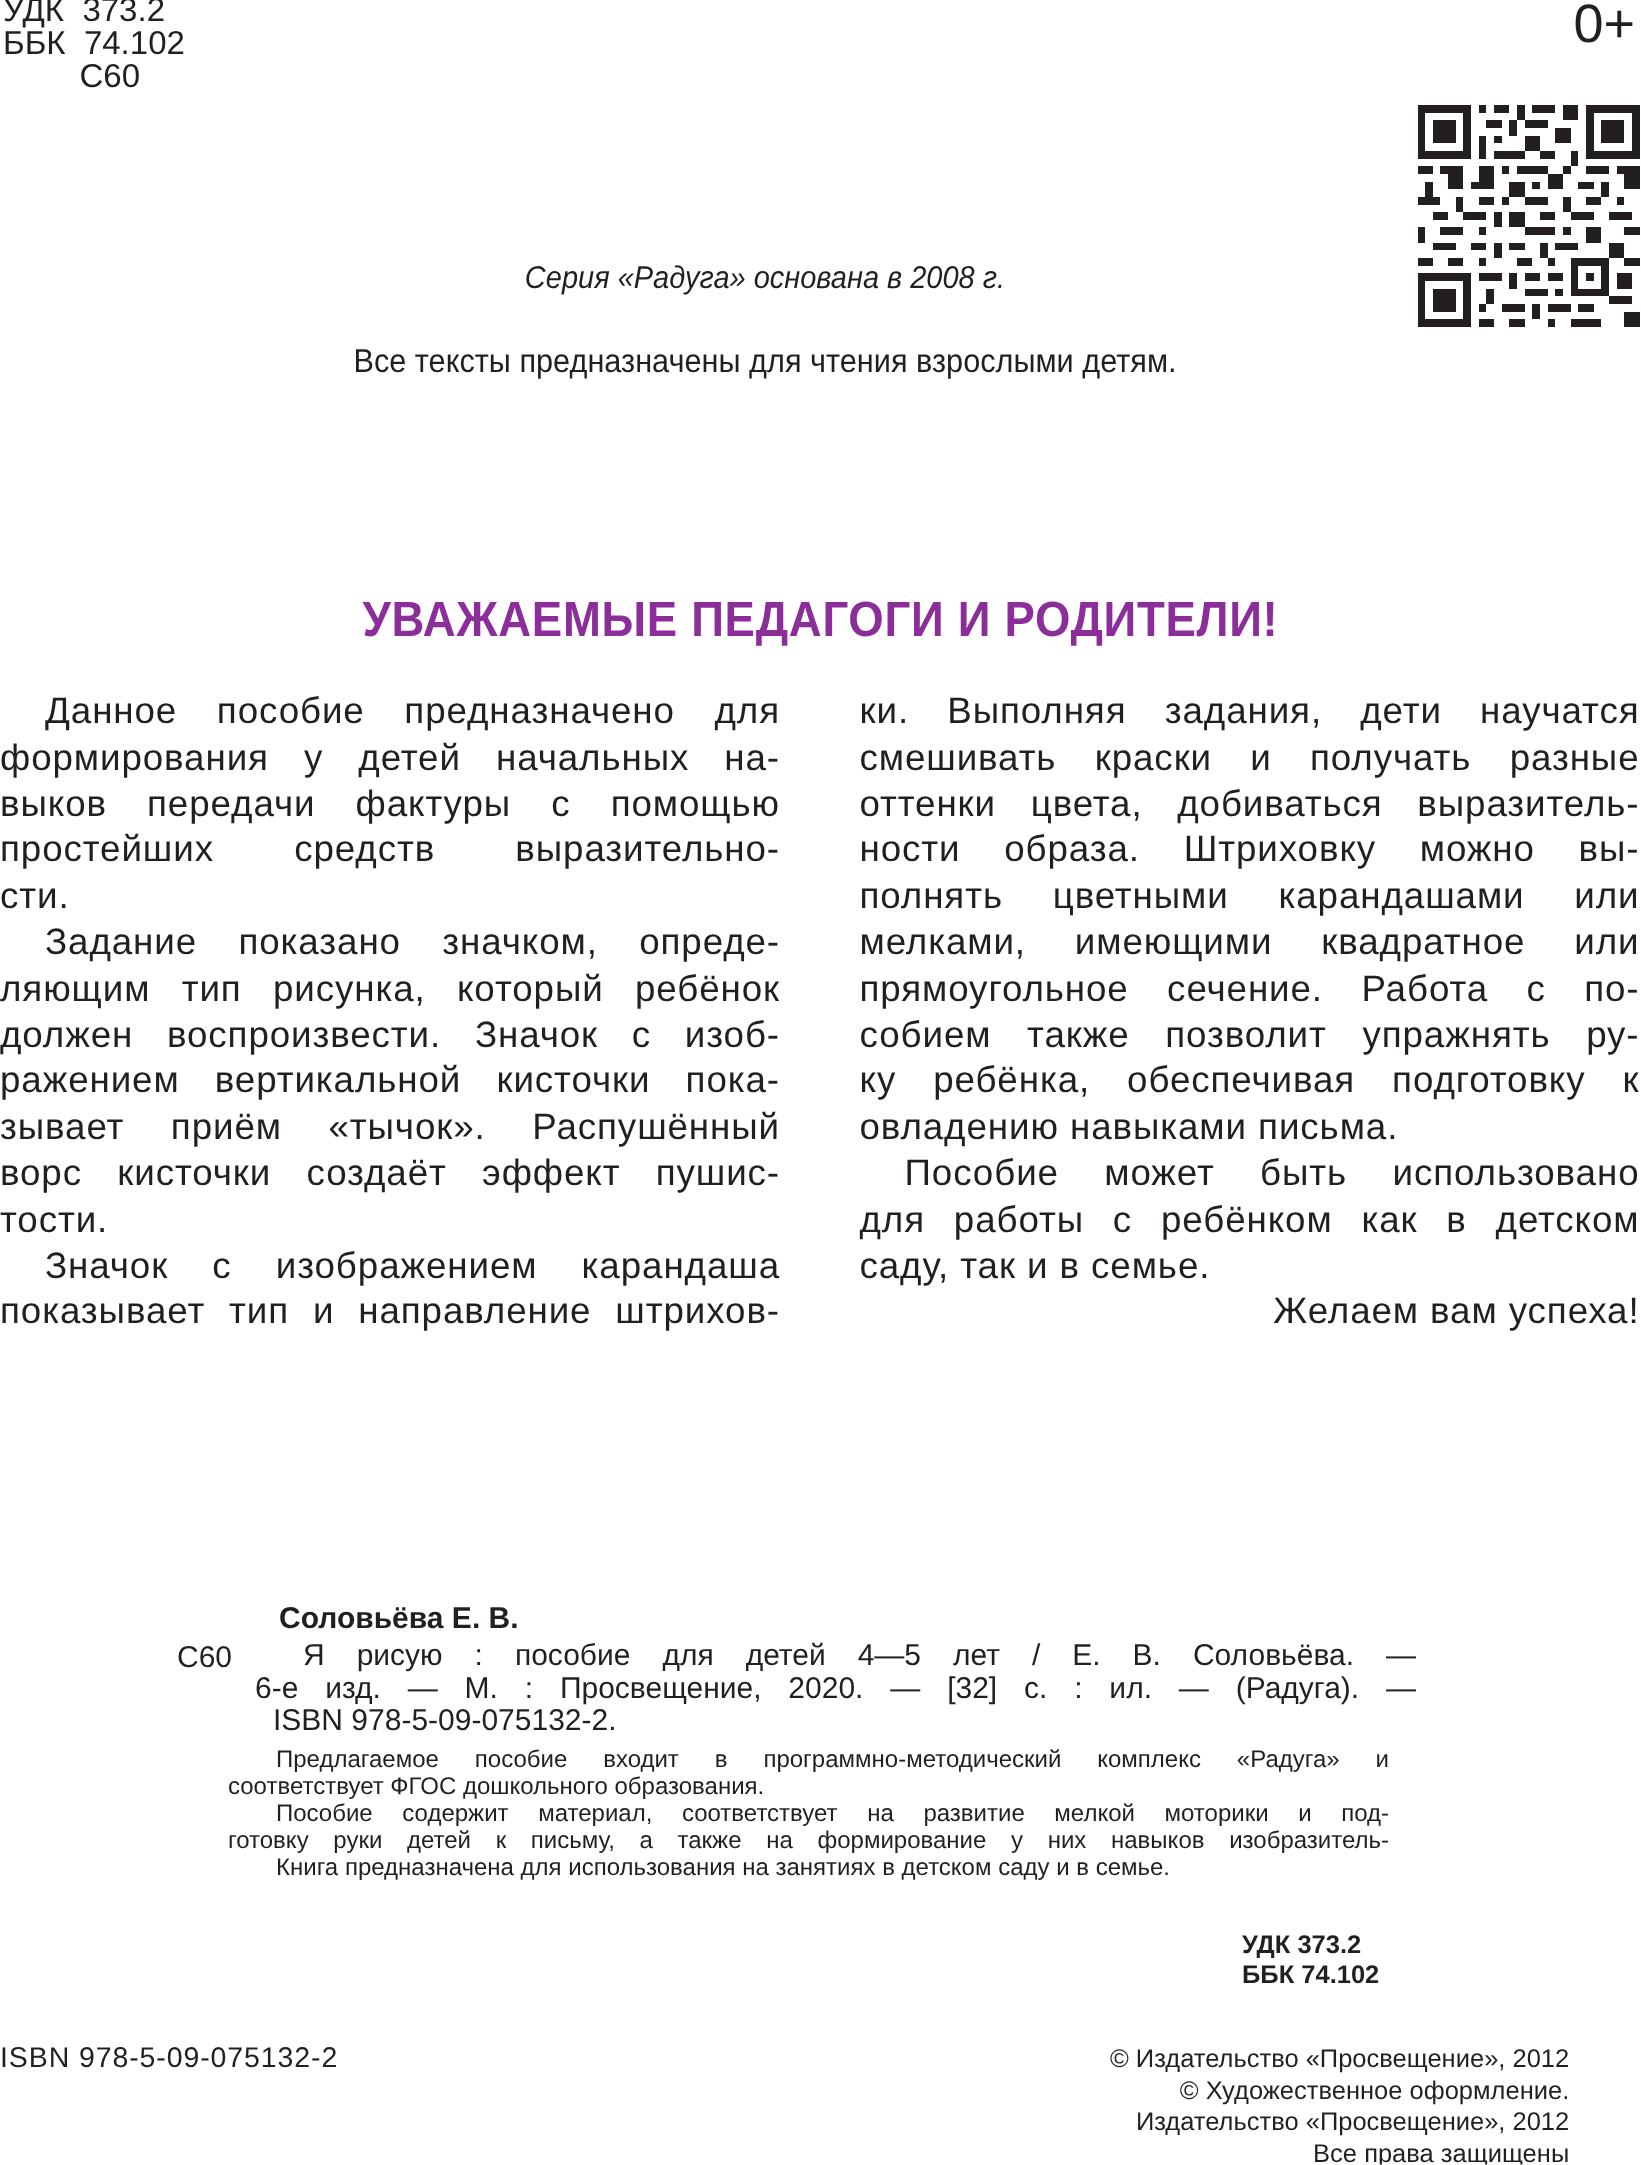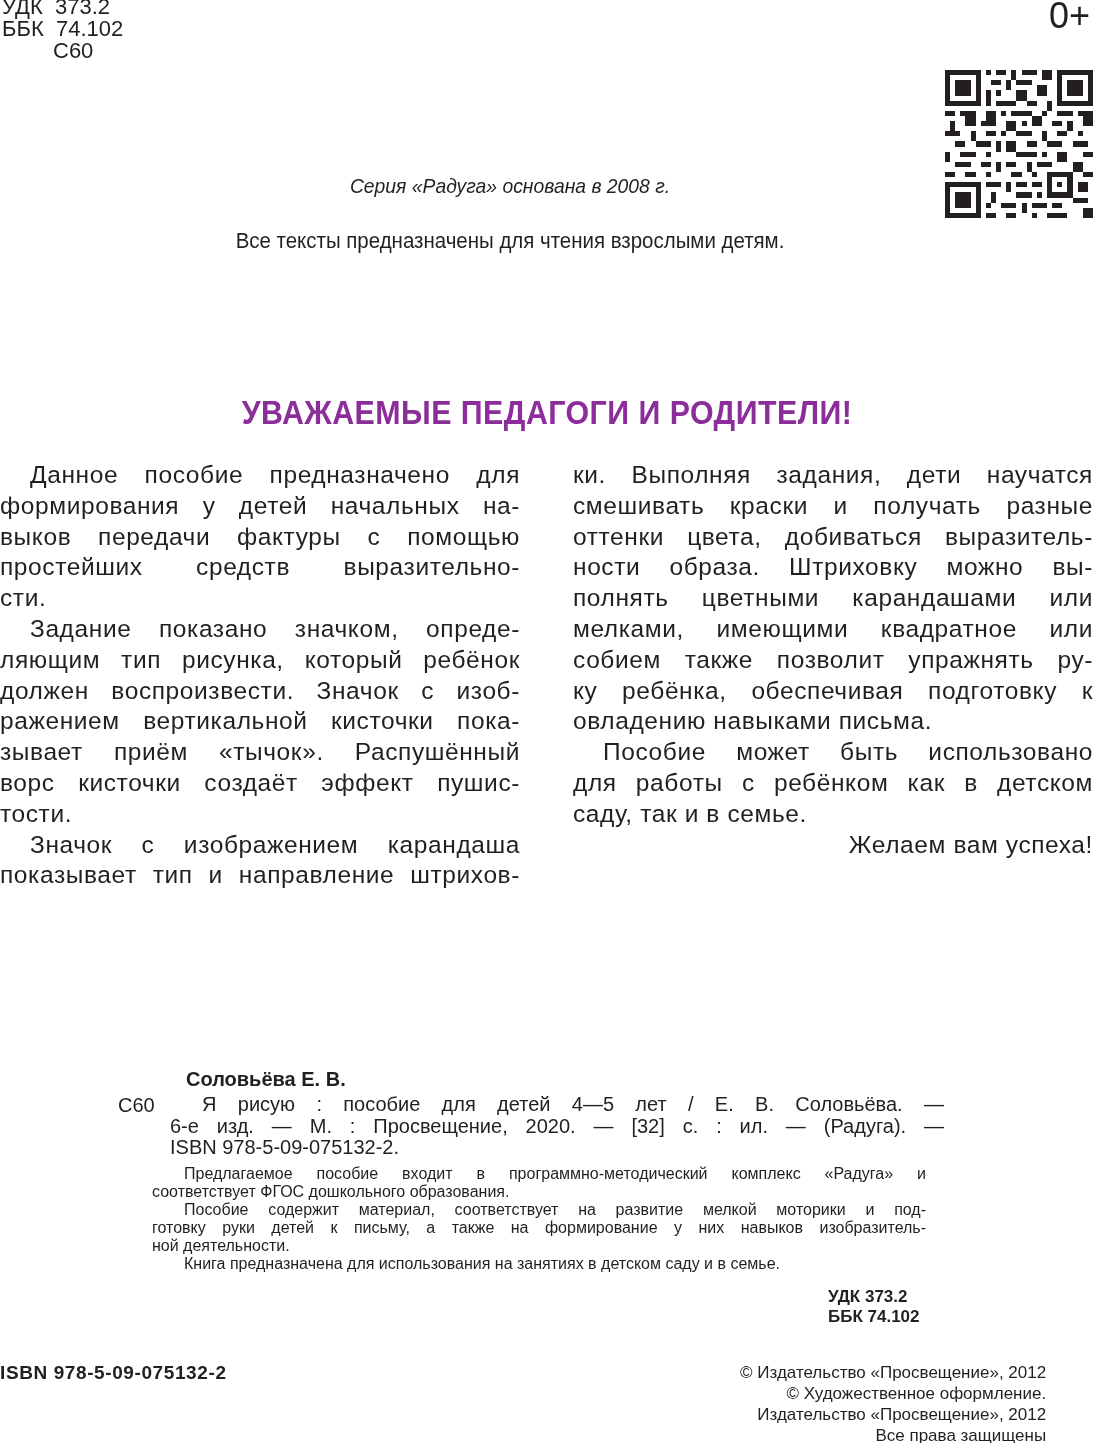--- a/index.html
+++ b/index.html
@@ -17,27 +17,27 @@
   .col p.ind { text-indent: 30px; }
   .col p.last { text-align-last: left; }
   .col p.right { text-align: left; text-align-last: right; }
   .col-left { left: 0; }
   .col-right { left: 573px; }
   .author { left: 186px; top: 1068px; font-weight: bold; font-size: 20px; }
   .cipher { left: 118px; top: 1094px; font-size: 20px; }
   .bib-body { left: 170px; top: 1094px; width: 774px; font-size: 20px; line-height: 21.5px; }
   .bib-body p { margin: 0; text-align: justify; text-align-last: justify; }
   .bib-body p.first { text-indent: 32px; }
-  .bib-body p.last { text-align-last: left; }
+  .bib-body p.last { text-align-last: left; margin-left: 12px; }
   .annot { left: 152px; top: 1165px; width: 774px; font-size: 16px; line-height: 18px; }
   .annot p { margin: 0; text-align: justify; text-align-last: justify; }
   .annot p.ind { text-indent: 32px; }
   .annot p.last { text-align-last: left; }
   .udk-bottom { left: 828px; top: 1287px; font-size: 17px; font-weight: bold; line-height: 20px; }
-  .isbn { left: 0; top: 1362px; font-size: 19px; font-weight: bold; letter-spacing: 0.6px; }
+  .isbn { left: 0; top: 1362px; font-size: 19px; font-weight: normal; letter-spacing: 0.6px; }
   .copyright { left: 740px; top: 1362px; font-size: 17px; line-height: 21px; }
   .copyright div { white-space: pre; text-align: right; }
 </style>
 </head>
 <body>
 
 <div class="abs codes">
   <div><span>УДК</span>  <span>373.2</span></div>
   <div><span>ББК</span>  <span>74.102</span></div>
   <div style="padding-left:51px;"><span>С60</span></div>
@@ -83,20 +83,21 @@
   <p>показывает тип и направление штрихов-</p>
 </div>
 
 <div class="abs col col-right">
   <p>ки. Выполняя задания, дети научатся</p>
   <p>смешивать краски и получать разные</p>
   <p>оттенки цвета, добиваться выразитель-</p>
   <p>ности образа. Штриховку можно вы-</p>
   <p>полнять цветными карандашами или</p>
   <p>мелками, имеющими квадратное или</p>
+  <p>прямоугольное сечение. Работа с по-</p>
   <p>собием также позволит упражнять ру-</p>
   <p>ку ребёнка, обеспечивая подготовку к</p>
   <p class="last">овладению навыками письма.</p>
   <p class="ind">Пособие может быть использовано</p>
   <p>для работы с ребёнком как в детском</p>
   <p class="last">саду, так и в семье.</p>
   <p class="right">Желаем вам успеха!</p>
 </div>
 
 <div class="abs author">Соловьёва Е. В.</div>
@@ -105,21 +106,20 @@
   <p class="first">Я рисую : пособие для детей 4—5 лет / Е. В. Соловьёва. —</p>
   <p>6-е изд. — М. : Просвещение, 2020. — [32] с. : ил. — (Радуга). —</p>
   <p class="last">ISBN 978-5-09-075132-2.</p>
 </div>
 
 <div class="abs annot">
   <p class="ind">Предлагаемое пособие входит в программно-методический комплекс «Радуга» и</p>
   <p class="last">соответствует ФГОС дошкольного образования.</p>
   <p class="ind">Пособие содержит материал, соответствует на развитие мелкой моторики и под-</p>
   <p>готовку руки детей к письму, а также на формирование у них навыков изобразитель-</p>
-  <p class="last">ной деятельности.</p>
   <p class="ind last">Книга предназначена для использования на занятиях в детском саду и в семье.</p>
 </div>
 
 <div class="abs udk-bottom">
   <div>УДК 373.2</div>
   <div>ББК 74.102</div>
 </div>
 
 <div class="abs isbn">ISBN 978-5-09-075132-2</div>
 <div class="abs copyright">

